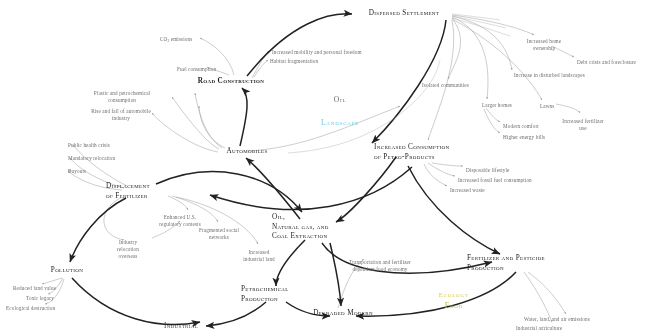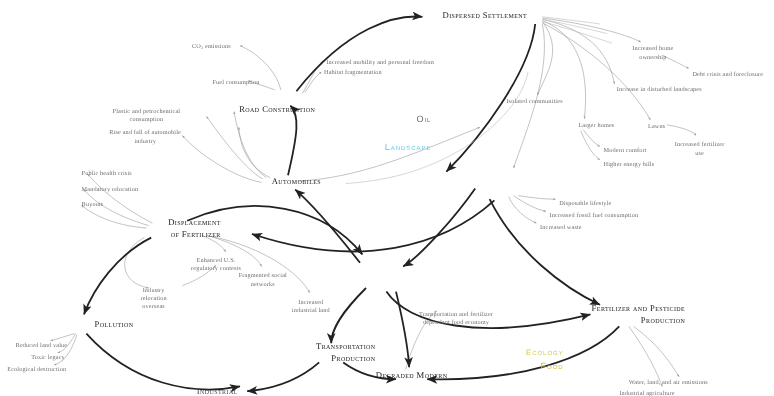--- a/index.html
+++ b/index.html
@@ -22,41 +22,41 @@
     height: 330px;
     pointer-events: none;
   }
   .node-label {
     position: absolute;
     font-family: "Liberation Serif", "DejaVu Serif", serif;
     font-variant: small-caps;
     font-size: 7.2px;
     letter-spacing: 0.35px;
     color: #1a1a1a;
-    text-align: right;
+    text-align: left;
     line-height: 1.32;
     white-space: nowrap;
     transform: translate(-50%, -50%);
   }
   .node-label.two-line { white-space: normal; }
   .sub-label {
     position: absolute;
     font-family: "Liberation Serif", "DejaVu Serif", serif;
     font-size: 5.2px;
     color: #6e6e6e;
     line-height: 1.35;
     white-space: nowrap;
     letter-spacing: 0.12px;
   }
   .sub-label.wrap { white-space: normal; text-align: center; }
   .sector-label {
     position: absolute;
-    text-align: right;
+    text-align: center;
     transform: translate(-50%, -50%);
-    font-family: Liberation Sans, sans-serif;
+    font-family: Liberation Serif, serif;
     font-variant: small-caps;
     letter-spacing: 0.8px;
     line-height: 1.45;
   }
   .sector-line-1 { display: block; font-size: 7.6px; }
   .sector-line-2 { display: block; font-size: 7.6px; }
   .sector-line-3 { display: block; font-size: 6.6px; }
   sub { font-size: 0.68em; vertical-align: baseline; position: relative; top: 1px; }
 </style>
 </head>
@@ -145,35 +145,44 @@
       <path d="M452,14 C470,16 486,18 500,20"></path>
       <path d="M452,16 C472,20 490,24 506,28"></path>
       <path d="M452,18 C474,24 492,30 510,36"></path>
       <path d="M288,153 C330,150 360,140 392,120"></path>
       <path d="M392,120 C420,100 436,80 440,60"></path>
     </g>
   </svg>
 
   <div class="node-label" style="left:404px; top:14px;">Dispersed Settlement</div>
 
-  <div class="node-label" style="left:231px; top:92px;">Road Construction</div>
+  <div class="node-label" style="left:231px; top:82px;font-weight:bold;">Road Construction</div>
 
   <div class="node-label" style="left:235px; top:152px;margin-left:12px;">Automobiles</div>
 
+  <div class="node-label two-line" style="left:424px; top:152px; width:100px;">
+    <span>Increased Consumption</span><br>
+    <span>of Petro-Products</span>
+  </div>
 
   <div class="node-label two-line" style="left:145px; top:191px; width:78px;">
     <span>Displacement</span><br>
     <span>of Fertilizer</span>
   </div>
 
-
-  <div class="node-label" style="left:67px; top:271px;margin-left:28px;">Pollution</div>
+  <div class="node-label two-line" style="left:317px; top:227px; width:90px;">
+    <span>Oil,</span><br>
+    <span>Natural gas, and</span><br>
+    <span>Coal Extraction</span>
+  </div>
+
+  <div class="node-label" style="left:67px; top:271px;">Pollution</div>
 
   <div class="node-label two-line" style="left:277px; top:294px; width:72px;">
-    <span>Transportation</span><br>
+    <span>Petrochemical</span><br>
     <span>Production</span>
   </div>
 
   <div class="node-label" style="left:343px; top:314px;">Degraded Modern</div>
 
   <div class="node-label two-line" style="left:519px; top:263px; width:104px;">
     <span>Fertilizer and Pesticide</span><br>
     <span>Production</span>
   </div>
 

